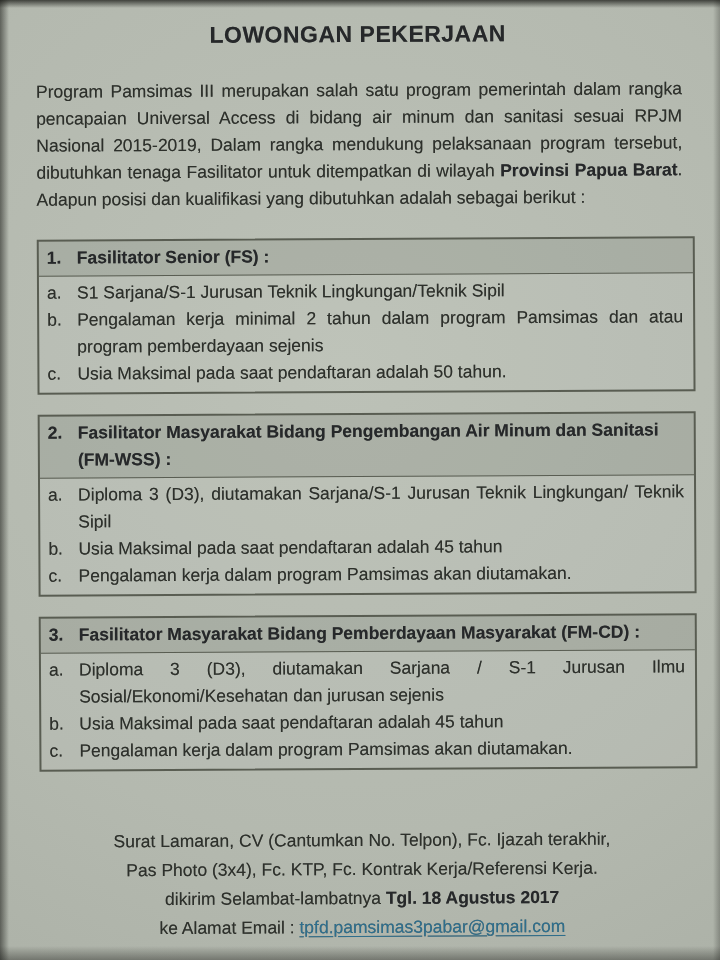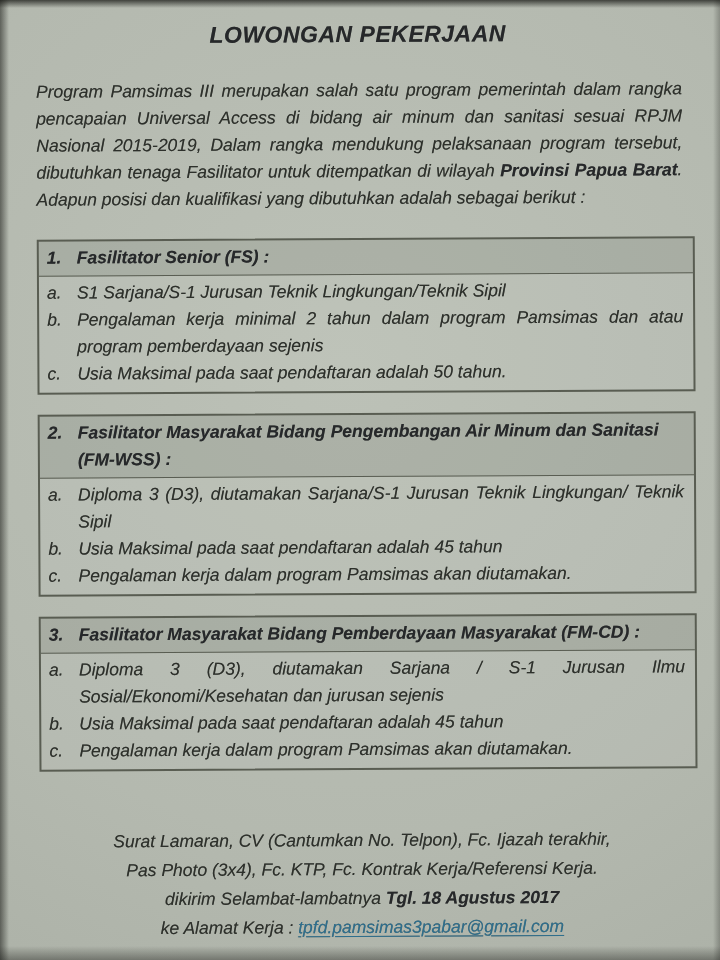--- a/index.html
+++ b/index.html
@@ -12,21 +12,20 @@
   }
   .photo{
     position:absolute;inset:0;
     background:
       linear-gradient(180deg, rgba(25,26,22,.75) 0px, rgba(25,26,22,0) 8px),
       linear-gradient(90deg, rgba(25,26,22,.55) 0px, rgba(25,26,22,0) 9px),
       linear-gradient(270deg, rgba(25,26,22,.28) 0px, rgba(25,26,22,0) 7px),
       linear-gradient(0deg, rgba(25,26,22,.40) 0px, rgba(25,26,22,0) 14px),
       radial-gradient(120% 90% at 48% 38%, #bcc1b7 0%, #b4b9af 55%, #a8ada3 100%);
     color:#2d302b;
-    font-style:italic;
   }
   .sheet{
     position:absolute;inset:0;
     transform:rotate(-0.3deg);
     transform-origin:50% 50%;
     text-shadow:0 0 .5px rgba(45,48,43,.55);
   }
   .doc-title{
     text-align:center;
     font-weight:bold;
@@ -149,17 +148,17 @@
           <span class="marker">c.</span>
           <span class="req-text">Pengalaman kerja dalam program Pamsimas akan diutamakan.</span>
         </div>
       </div>
     </div>
 
     <div class="send-block">
       <div>Surat Lamaran, CV (Cantumkan No. Telpon), Fc. Ijazah terakhir,</div>
       <div>Pas Photo (3x4),  Fc. KTP, Fc. Kontrak Kerja/Referensi Kerja.</div>
       <div><span>dikirim Selambat-lambatnya </span><b>Tgl. 18 Agustus 2017</b></div>
-      <div><span>ke Alamat Kerja : </span><a href="#" class="email-link">tpfd.pamsimas3pabar@gmail.com</a></div>
+      <div><span>ke Alamat Email : </span><a href="#" class="email-link">tpfd.pamsimas3pabar@gmail.com</a></div>
     </div>
 
   </div>
 </div>
 
 </body></html>

